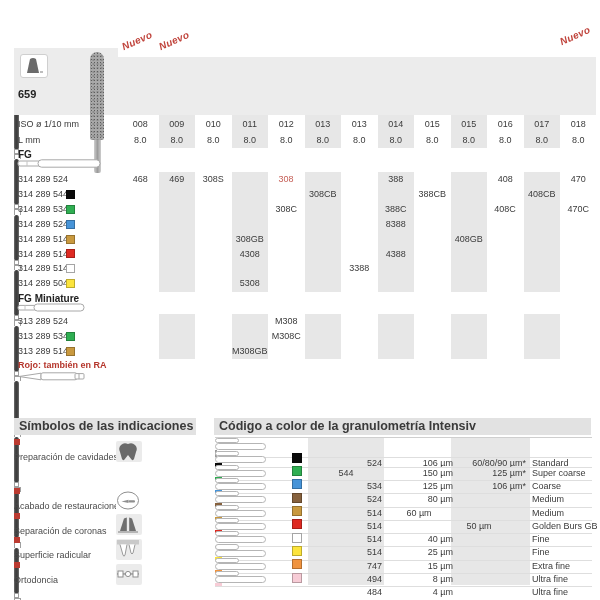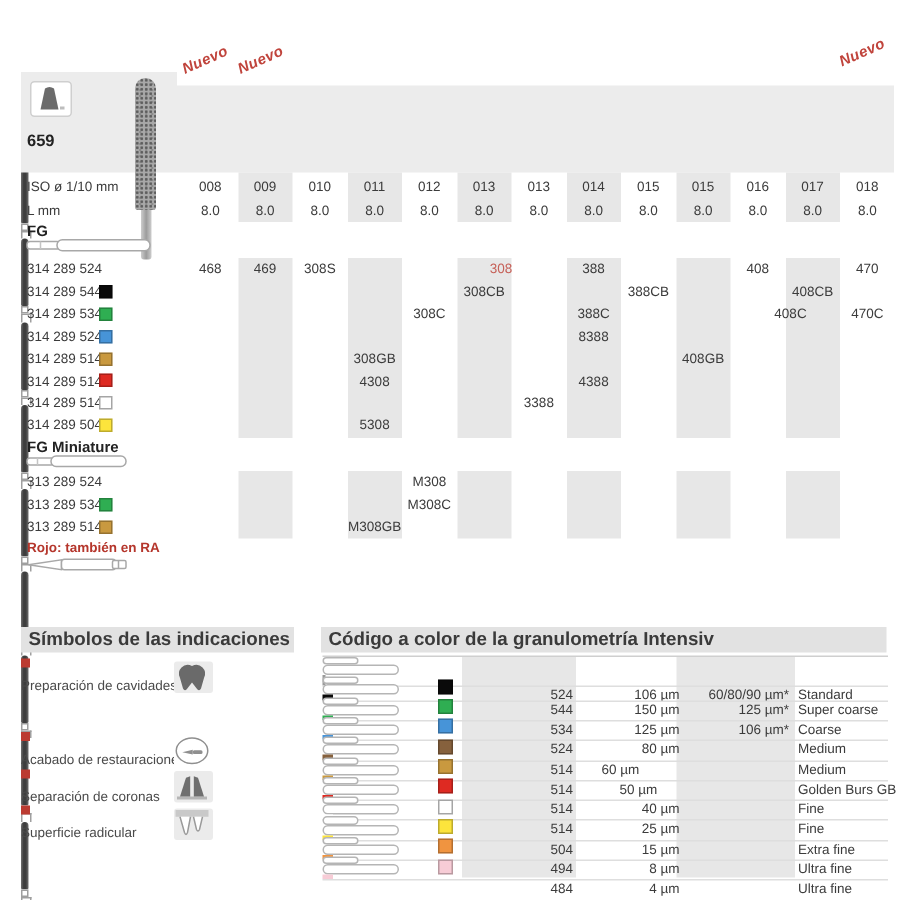--- a/index.html
+++ b/index.html
@@ -143,38 +143,38 @@
       <rect x="1" y="3" width="22" height="5" rx="2" fill="#fff" stroke="#a8a8a8"></rect>
       <rect x="21" y="1.8" width="62" height="7.4" rx="3.6" fill="#fff" stroke="#a8a8a8"></rect>
       <line x1="10" y1="3" x2="10" y2="8" stroke="#c4c4c4"></line>
     </svg>
     <div id="gen-fg-rows">
         <div class="abs" style="left: 0px; top: 124px; width: 582px; height: 14.9px;">
           <div class="rowlabel" style="top: 0px; line-height: 14.9px;">314 289 524</div>
           <div class="cell" style="left: 108px; top: 0px; width: 36.5px; line-height: 14.9px;">468</div>
           <div class="cell" style="left: 144.5px; top: 0px; width: 36.5px; line-height: 14.9px;">469</div>
           <div class="cell" style="left: 181px; top: 0px; width: 36.5px; line-height: 14.9px;">308S</div>
-          <div class="cell" style="left: 254px; top: 0px; width: 36px; line-height: 14.9px; color: rgb(198, 96, 88); margin-left: 48px;">308</div>
+          <div class="cell" style="left: 254px; top: 0px; width: 36px; line-height: 14.9px; color: rgb(198, 96, 88);">308</div>
           <div class="cell" style="left: 363.5px; top: 0px; width: 36.5px; line-height: 14.9px;">388</div>
           <div class="cell" style="left: 473px; top: 0px; width: 36.5px; line-height: 14.9px;">408</div>
           <div class="cell" style="left: 546px; top: 0px; width: 36.5px; line-height: 14.9px;">470</div>
         </div>
         <div class="abs" style="left: 0px; top: 138.9px; width: 582px; height: 14.9px;">
           <div class="rowlabel" style="top: 0px; line-height: 14.9px;">314 289 544</div>
           <div class="chip" style="left: 52px; top: 2.95px; background: rgb(10, 10, 10); border: 1px solid rgba(0, 0, 0, 0.25);"></div>
           <div class="cell" style="left: 290.5px; top: 0px; width: 36.5px; line-height: 14.9px;">308CB</div>
           <div class="cell" style="left: 400px; top: 0px; width: 36.5px; line-height: 14.9px;">388CB</div>
           <div class="cell" style="left: 509.5px; top: 0px; width: 36.5px; line-height: 14.9px;">408CB</div>
         </div>
         <div class="abs" style="left: 0px; top: 153.8px; width: 582px; height: 14.9px;">
           <div class="rowlabel" style="top: 0px; line-height: 14.9px;">314 289 534</div>
           <div class="chip" style="left: 52px; top: 2.95px; background: rgb(47, 174, 82); border: 1px solid rgba(0, 0, 0, 0.25);"></div>
           <div class="cell" style="left: 254px; top: 0px; width: 36.5px; line-height: 14.9px;">308C</div>
           <div class="cell" style="left: 363.5px; top: 0px; width: 36.5px; line-height: 14.9px;">388C</div>
-          <div class="cell" style="left: 499px; top: 0px; width: 28px; line-height: 14.9px;">408C</div>
+          <div class="cell" style="left: 477px; top: 0px; width: 28px; line-height: 14.9px;">408C</div>
           <div class="cell" style="left: 546px; top: 0px; width: 36.5px; line-height: 14.9px;">470C</div>
         </div>
         <div class="abs" style="left: 0px; top: 168.7px; width: 582px; height: 14.9px;">
           <div class="rowlabel" style="top: 0px; line-height: 14.9px;">314 289 524</div>
           <div class="chip" style="left: 52px; top: 2.95px; background: rgb(71, 148, 216); border: 1px solid rgba(0, 0, 0, 0.25);"></div>
           <div class="cell" style="left: 363.5px; top: 0px; width: 36.5px; line-height: 14.9px;">8388</div>
         </div>
         <div class="abs" style="left: 0px; top: 183.6px; width: 582px; height: 14.9px;">
           <div class="rowlabel" style="top: 0px; line-height: 14.9px;">314 289 514</div>
           <div class="chip" style="left: 52px; top: 2.95px; background: rgb(201, 153, 63); border: 1px solid rgba(0, 0, 0, 0.25);"></div>
@@ -268,20 +268,30 @@
       </div>
       <div class="abs" style="left: 0px; top: 98.4px; width: 198px; height: 24px;">
         <div style="left: 0px; top: 9px; width: 6px; height: 6px; background: rgb(187, 59, 49);"></div>
         <div style="left: 10px; top: 0px; font-size: 9px; line-height: 24px; color: rgb(74, 74, 74); white-space: nowrap;">Superficie radicular</div>
         <div class="icon-box" style="left: 102px; top: 1.5px; background: rgb(235, 235, 235);"><svg width="24" height="21" viewBox="0 0 24 21">
             <rect x="1" y="1" width="22" height="4.5" fill="#c9c9c9"></rect>
             <path d="M4,5.5 L7,16 Q8,18.5 9,16 L11,5.5" fill="#fff" stroke="#9a9a9a"></path>
             <path d="M13,5.5 L15,14 Q16,16 17,14 L19,5.5" fill="#fff" stroke="#9a9a9a"></path>
           </svg></div>
       </div>
+      <div class="abs" style="left: 0px; top: 123px; width: 198px; height: 24px;">
+        <div style="left: 0px; top: 9px; width: 6px; height: 6px; background: rgb(187, 59, 49);"></div>
+        <div style="left: 10px; top: 0px; font-size: 9px; line-height: 24px; color: rgb(74, 74, 74); white-space: nowrap;">Ortodoncia</div>
+        <div class="icon-box" style="left: 102px; top: 1.5px; background: rgb(235, 235, 235);"><svg width="24" height="21" viewBox="0 0 24 21">
+            <rect x="1" y="9.2" width="22" height="1.5" fill="#9a9a9a"></rect>
+            <rect x="2" y="7" width="5" height="6" fill="#fff" stroke="#8f8f8f"></rect>
+            <circle cx="12" cy="10" r="2.6" fill="#fff" stroke="#8f8f8f"></circle>
+            <rect x="17" y="7" width="5" height="6" fill="#fff" stroke="#8f8f8f"></rect>
+          </svg></div>
+      </div>
     </div>
 
   <div class="abs" id="gran" style="left:215px;top:437px;width:377px;height:152px;">
       <div style="left: 0px; top: 0px; width: 377px; height: 1px; background: rgb(207, 207, 207);"></div>
       <div class="gran-band" style="left: 93px; top: 1px; width: 76px; height: 147px;"></div>
       <div class="gran-band" style="left: 236px; top: 1px; width: 79px; height: 147px;"></div>
       <div class="abs" style="left: 0px; top: 1px; width: 377px; height: 13.3px;">
         <div style="left: 0px; top: 3.6px; width: 24px; height: 5.2px; box-sizing: border-box; background: rgb(255, 255, 255); border: 1px solid rgb(181, 181, 181); border-radius: 3px;"></div>
         <div style="left: 22px; top: 2.8px; width: 51px; height: 7px; box-sizing: border-box; background: rgb(255, 255, 255); border: 1px solid rgb(181, 181, 181); border-radius: 3.5px;"></div>
         <div style="left: 6px; top: 4.6px; width: 1.5px; height: 3.4px; background: rgb(154, 154, 154);"></div>
@@ -290,21 +300,21 @@
         <div class="gran-txt" style="left: 170px; width: 68px; text-align: right;">106 µm</div>
         <div class="gran-txt" style="left: 238px; width: 73px; text-align: right;">60/80/90 µm*</div>
         <div class="gran-txt" style="left: 317px; width: 60px; white-space: nowrap;">Standard</div>
         <div style="left: 0px; top: 13.3px; width: 377px; height: 1px; background: rgb(222, 222, 222);"></div>
       </div>
       <div class="abs" style="left: 0px; top: 14.3px; width: 377px; height: 13.3px;">
         <div style="left: 0px; top: 3.6px; width: 24px; height: 5.2px; box-sizing: border-box; background: rgb(255, 255, 255); border: 1px solid rgb(181, 181, 181); border-radius: 3px;"></div>
         <div style="left: 22px; top: 2.8px; width: 51px; height: 7px; box-sizing: border-box; background: rgb(255, 255, 255); border: 1px solid rgb(181, 181, 181); border-radius: 3.5px;"></div>
         <div style="left: 5px; top: 4.8px; width: 7px; height: 3.2px; background: rgb(10, 10, 10);"></div>
         <div class="chip" style="left: 77px; top: 1.6px; width: 10px; height: 10px; background: rgb(10, 10, 10); border: 1px solid rgba(0, 0, 0, 0.25);"></div>
-        <div class="gran-txt" style="left: 95px; width: 72px; text-align: right;">544</div>
+        <div class="gran-txt" style="left: 95px; width: 72px; text-align: center;">544</div>
         <div class="gran-txt" style="left: 170px; width: 68px; text-align: right;">150 µm</div>
         <div class="gran-txt" style="left: 238px; width: 73px; text-align: right;">125 µm*</div>
         <div class="gran-txt" style="left: 317px; width: 60px; white-space: nowrap;">Super coarse</div>
         <div style="left: 0px; top: 13.3px; width: 377px; height: 1px; background: rgb(222, 222, 222);"></div>
       </div>
       <div class="abs" style="left: 0px; top: 27.6px; width: 377px; height: 13.3px;">
         <div style="left: 0px; top: 3.6px; width: 24px; height: 5.2px; box-sizing: border-box; background: rgb(255, 255, 255); border: 1px solid rgb(181, 181, 181); border-radius: 3px;"></div>
         <div style="left: 22px; top: 2.8px; width: 51px; height: 7px; box-sizing: border-box; background: rgb(255, 255, 255); border: 1px solid rgb(181, 181, 181); border-radius: 3.5px;"></div>
         <div style="left: 5px; top: 4.8px; width: 7px; height: 3.2px; background: rgb(47, 174, 82);"></div>
         <div class="chip" style="left: 77px; top: 1.6px; width: 10px; height: 10px; background: rgb(47, 174, 82); border: 1px solid rgba(0, 0, 0, 0.25);"></div>
@@ -323,31 +333,31 @@
         <div class="gran-txt" style="left: 170px; width: 68px; text-align: right;">80 µm</div>
         <div class="gran-txt" style="left: 317px; width: 60px; white-space: nowrap;">Medium</div>
         <div style="left: 0px; top: 13.3px; width: 377px; height: 1px; background: rgb(222, 222, 222);"></div>
       </div>
       <div class="abs" style="left: 0px; top: 54.2px; width: 377px; height: 13.3px;">
         <div style="left: 0px; top: 3.6px; width: 24px; height: 5.2px; box-sizing: border-box; background: rgb(255, 255, 255); border: 1px solid rgb(181, 181, 181); border-radius: 3px;"></div>
         <div style="left: 22px; top: 2.8px; width: 51px; height: 7px; box-sizing: border-box; background: rgb(255, 255, 255); border: 1px solid rgb(181, 181, 181); border-radius: 3.5px;"></div>
         <div style="left: 5px; top: 4.8px; width: 7px; height: 3.2px; background: rgb(134, 97, 61);"></div>
         <div class="chip" style="left: 77px; top: 1.6px; width: 10px; height: 10px; background: rgb(134, 97, 61); border: 1px solid rgba(0, 0, 0, 0.25);"></div>
         <div class="gran-txt" style="left: 95px; width: 72px; text-align: right;">514</div>
-        <div class="gran-txt" style="left: 186px; width: 68px; text-align: left;">60 µm</div>
+        <div class="gran-txt" style="left: 170px; width: 68px; text-align: center;">60 µm</div>
         <div class="gran-txt" style="left: 317px; width: 60px; white-space: nowrap;">Medium</div>
         <div style="left: 0px; top: 13.3px; width: 377px; height: 1px; background: rgb(222, 222, 222);"></div>
       </div>
       <div class="abs" style="left: 0px; top: 67.5px; width: 377px; height: 13.3px;">
         <div style="left: 0px; top: 3.6px; width: 24px; height: 5.2px; box-sizing: border-box; background: rgb(255, 255, 255); border: 1px solid rgb(181, 181, 181); border-radius: 3px;"></div>
         <div style="left: 22px; top: 2.8px; width: 51px; height: 7px; box-sizing: border-box; background: rgb(255, 255, 255); border: 1px solid rgb(181, 181, 181); border-radius: 3.5px;"></div>
         <div style="left: 5px; top: 4.8px; width: 7px; height: 3.2px; background: rgb(201, 153, 63);"></div>
         <div class="chip" style="left: 77px; top: 1.6px; width: 10px; height: 10px; background: rgb(201, 153, 63); border: 1px solid rgba(0, 0, 0, 0.25);"></div>
         <div class="gran-txt" style="left: 95px; width: 72px; text-align: right;">514</div>
-        <div class="gran-txt" style="left: 154px; width: 68px; text-align: left; padding-left: 44px;">50 µm</div>
+        <div class="gran-txt" style="left: 186px; width: 68px; text-align: center; padding-left: 44px;">50 µm</div>
         <div class="gran-txt" style="left: 317px; width: 60px; white-space: nowrap;">Golden Burs GB</div>
         <div style="left: 0px; top: 13.3px; width: 377px; height: 1px; background: rgb(222, 222, 222);"></div>
       </div>
       <div class="abs" style="left: 0px; top: 80.8px; width: 377px; height: 13.3px;">
         <div style="left: 0px; top: 3.6px; width: 24px; height: 5.2px; box-sizing: border-box; background: rgb(255, 255, 255); border: 1px solid rgb(181, 181, 181); border-radius: 3px;"></div>
         <div style="left: 22px; top: 2.8px; width: 51px; height: 7px; box-sizing: border-box; background: rgb(255, 255, 255); border: 1px solid rgb(181, 181, 181); border-radius: 3.5px;"></div>
         <div style="left: 5px; top: 4.8px; width: 7px; height: 3.2px; background: rgb(222, 42, 34);"></div>
         <div class="chip" style="left: 77px; top: 1.6px; width: 10px; height: 10px; background: rgb(222, 42, 34); border: 1px solid rgba(0, 0, 0, 0.25);"></div>
         <div class="gran-txt" style="left: 95px; width: 72px; text-align: right;">514</div>
         <div class="gran-txt" style="left: 170px; width: 68px; text-align: right;">40 µm</div>
@@ -362,21 +372,21 @@
         <div class="gran-txt" style="left: 95px; width: 72px; text-align: right;">514</div>
         <div class="gran-txt" style="left: 170px; width: 68px; text-align: right;">25 µm</div>
         <div class="gran-txt" style="left: 317px; width: 60px; white-space: nowrap;">Fine</div>
         <div style="left: 0px; top: 13.3px; width: 377px; height: 1px; background: rgb(222, 222, 222);"></div>
       </div>
       <div class="abs" style="left: 0px; top: 107.4px; width: 377px; height: 13.3px;">
         <div style="left: 0px; top: 3.6px; width: 24px; height: 5.2px; box-sizing: border-box; background: rgb(255, 255, 255); border: 1px solid rgb(181, 181, 181); border-radius: 3px;"></div>
         <div style="left: 22px; top: 2.8px; width: 51px; height: 7px; box-sizing: border-box; background: rgb(255, 255, 255); border: 1px solid rgb(181, 181, 181); border-radius: 3.5px;"></div>
         <div style="left: 5px; top: 4.8px; width: 7px; height: 3.2px; background: rgb(252, 228, 60);"></div>
         <div class="chip" style="left: 77px; top: 1.6px; width: 10px; height: 10px; background: rgb(252, 228, 60); border: 1px solid rgba(0, 0, 0, 0.25);"></div>
-        <div class="gran-txt" style="left: 95px; width: 72px; text-align: right;">504</div>
+        <div class="gran-txt" style="left: 95px; width: 72px; text-align: right;">747</div>
         <div class="gran-txt" style="left: 170px; width: 68px; text-align: right;">15 µm</div>
         <div class="gran-txt" style="left: 317px; width: 60px; white-space: nowrap;">Extra fine</div>
         <div style="left: 0px; top: 13.3px; width: 377px; height: 1px; background: rgb(222, 222, 222);"></div>
       </div>
       <div class="abs" style="left: 0px; top: 120.7px; width: 377px; height: 13.3px;">
         <div style="left: 0px; top: 3.6px; width: 24px; height: 5.2px; box-sizing: border-box; background: rgb(255, 255, 255); border: 1px solid rgb(181, 181, 181); border-radius: 3px;"></div>
         <div style="left: 22px; top: 2.8px; width: 51px; height: 7px; box-sizing: border-box; background: rgb(255, 255, 255); border: 1px solid rgb(181, 181, 181); border-radius: 3.5px;"></div>
         <div style="left: 5px; top: 4.8px; width: 7px; height: 3.2px; background: rgb(240, 148, 64);"></div>
         <div class="chip" style="left: 77px; top: 1.6px; width: 10px; height: 10px; background: rgb(240, 148, 64); border: 1px solid rgba(0, 0, 0, 0.25);"></div>
         <div class="gran-txt" style="left: 95px; width: 72px; text-align: right;">494</div>

